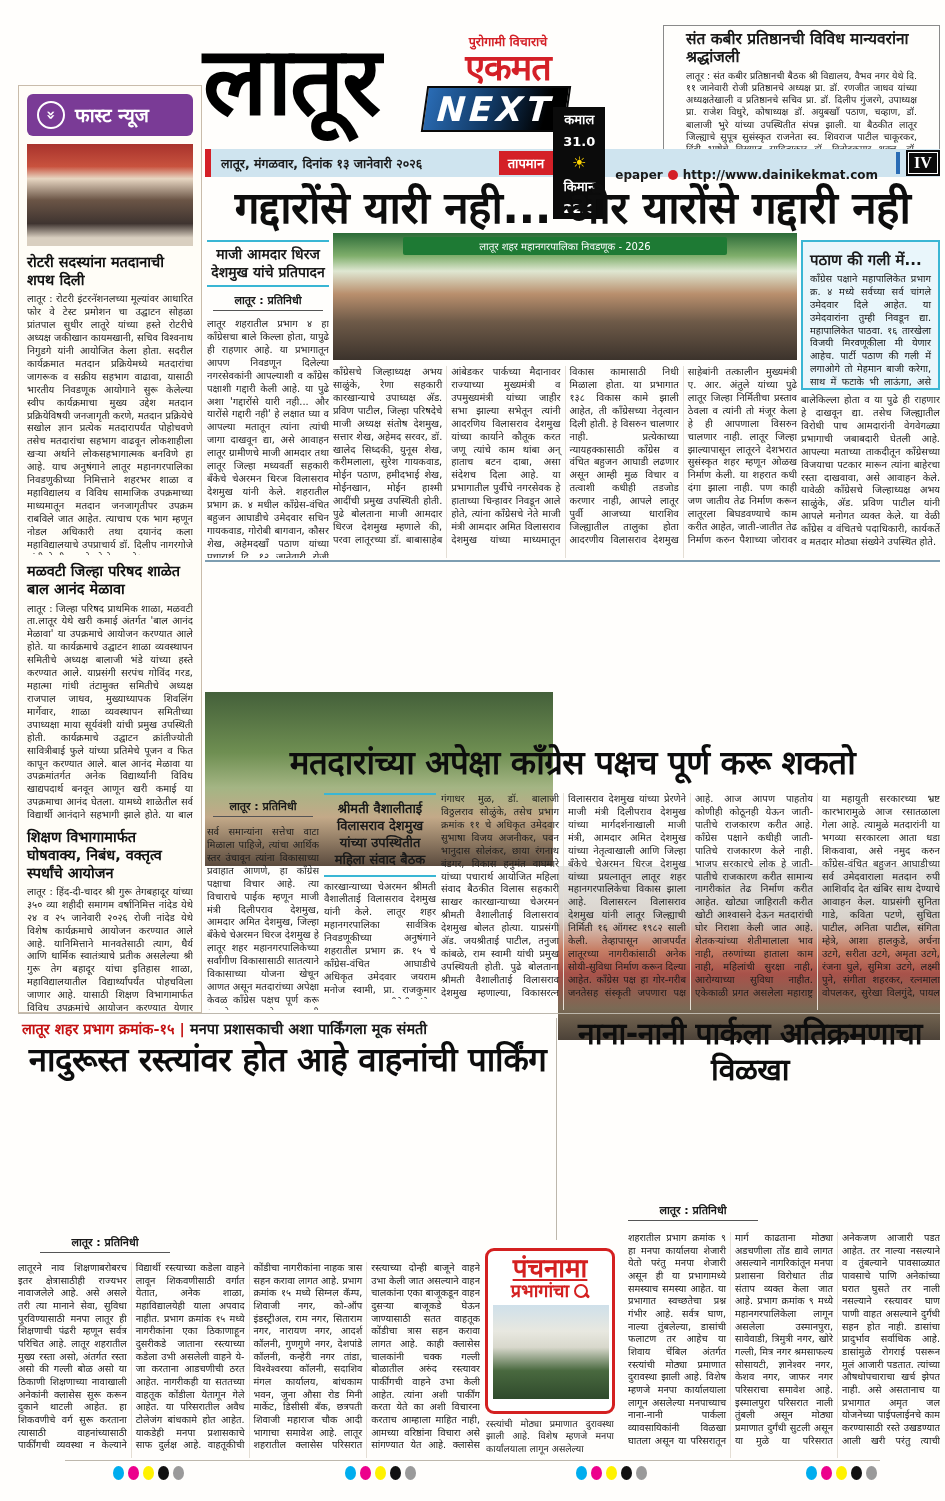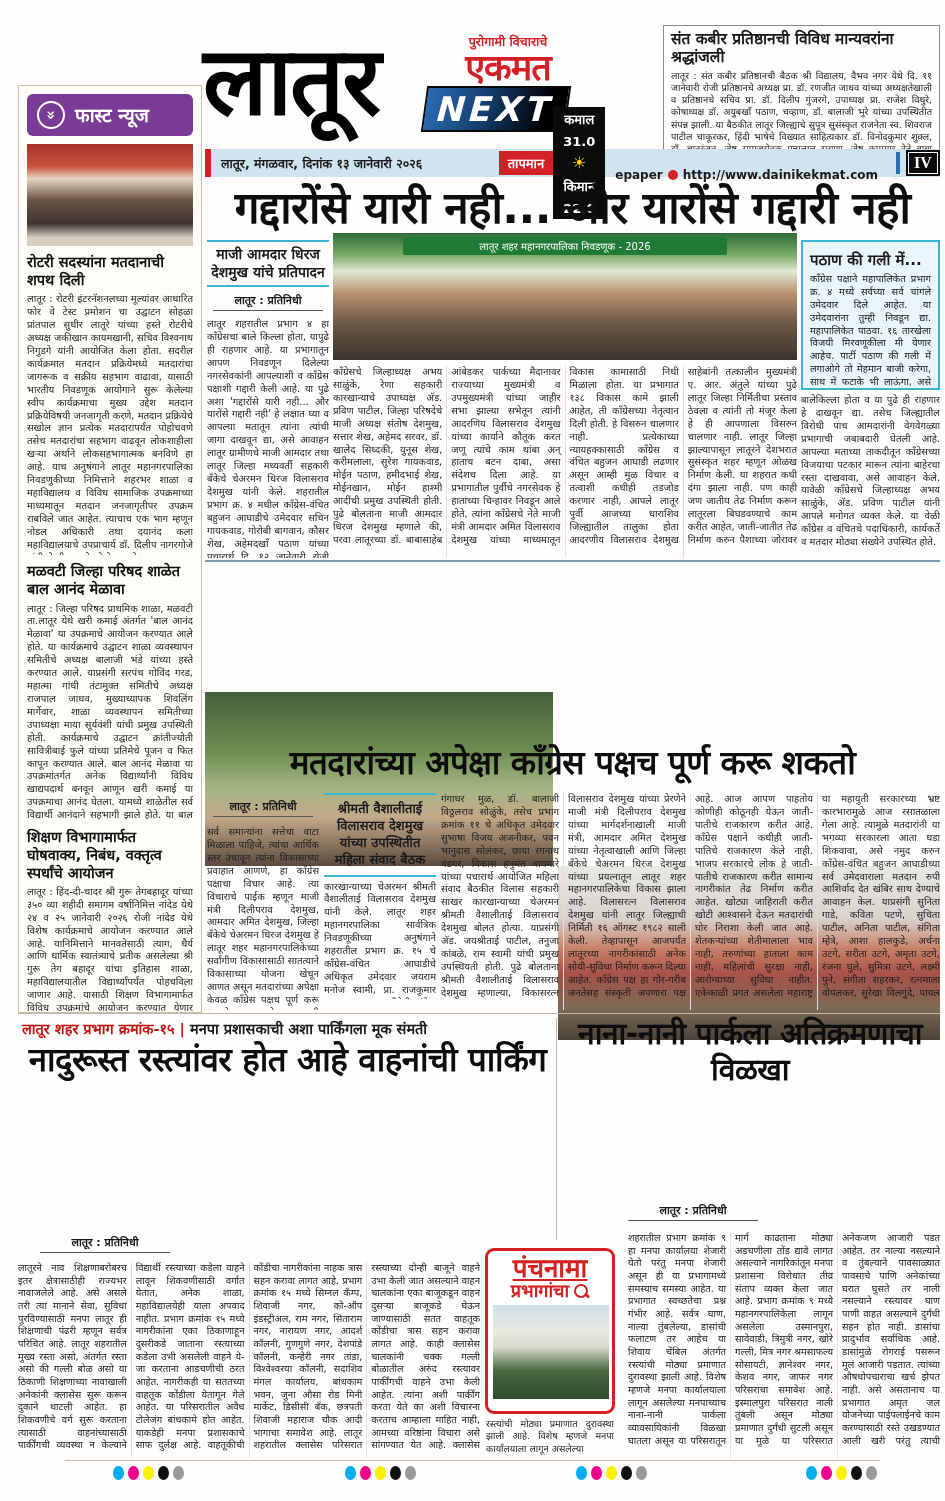--- a/index.html
+++ b/index.html
@@ -20,21 +20,21 @@
   #fasthead .t{color:#fff;font-size:19px;font-weight:800;}
   .fn-h{font-size:14.5px;font-weight:800;line-height:1.25;margin:7px 0 4px 0;color:#111;}
   .ph{background-size:cover;position:relative;overflow:hidden;}
   
   #city{font-size:95px;font-weight:900;line-height:0.95;color:#000;letter-spacing:-2px;}
   #nextlogo{background:linear-gradient(100deg,#2a6cb5 0%,#123a66 45%,#000 85%);transform:skewX(-8deg);display:flex;align-items:center;justify-content:center;border:2px solid #0a0a0a;}
   #nextlogo span{color:#fff;font-weight:900;font-style:italic;font-size:34px;letter-spacing:4px;transform:skewX(4deg);}
   #ekmat1{color:#d42027;font-size:12.5px;font-weight:800;text-align:center;}
   #ekmat2{color:#d42027;font-size:36px;font-weight:900;text-align:center;line-height:1;letter-spacing:-1px;}
   
-  #obit{left:663px;top:25px;width:277px;height:127px;border:1px solid #8a8a8a;padding:5px 7px;box-sizing:border-box;overflow:hidden;}
+  #obit{left:663px;top:25px;width:277px;height:127px;border:1px solid #8a8a8a;padding:5px 22px;box-sizing:border-box;overflow:hidden;}
   #obit .h{font-size:15.5px;font-weight:800;line-height:1.15;margin-bottom:3px;}
   #obit .b{font-size:9.4px;line-height:1.3;}
   
   #datebar{left:205px;top:149px;width:735px;height:28px;background:#cfe4ef;display:flex;align-items:center;}
   #datebar .accent{width:6px;height:28px;background:#d42027;flex:0 0 auto;}
   #datebar .date{font-size:12.5px;font-weight:bold;padding:0 10px;flex:1;}
   #tempred{background:#d42027;color:#fff;font-weight:800;font-size:13px;padding:3px 9px;}
   #tempblk{background:#0b0b0b;color:#fff;font-weight:800;font-size:13px;padding:3px 10px;display:flex;align-items:center;gap:6px;flex-direction:column;}
   #tempblk .sun{color:#ffd400;font-size:16px;line-height:1;}
   .epaper{font-size:12px;font-weight:bold;padding:0 10px;display:flex;align-items:center;gap:5px;margin-top:24px;}

